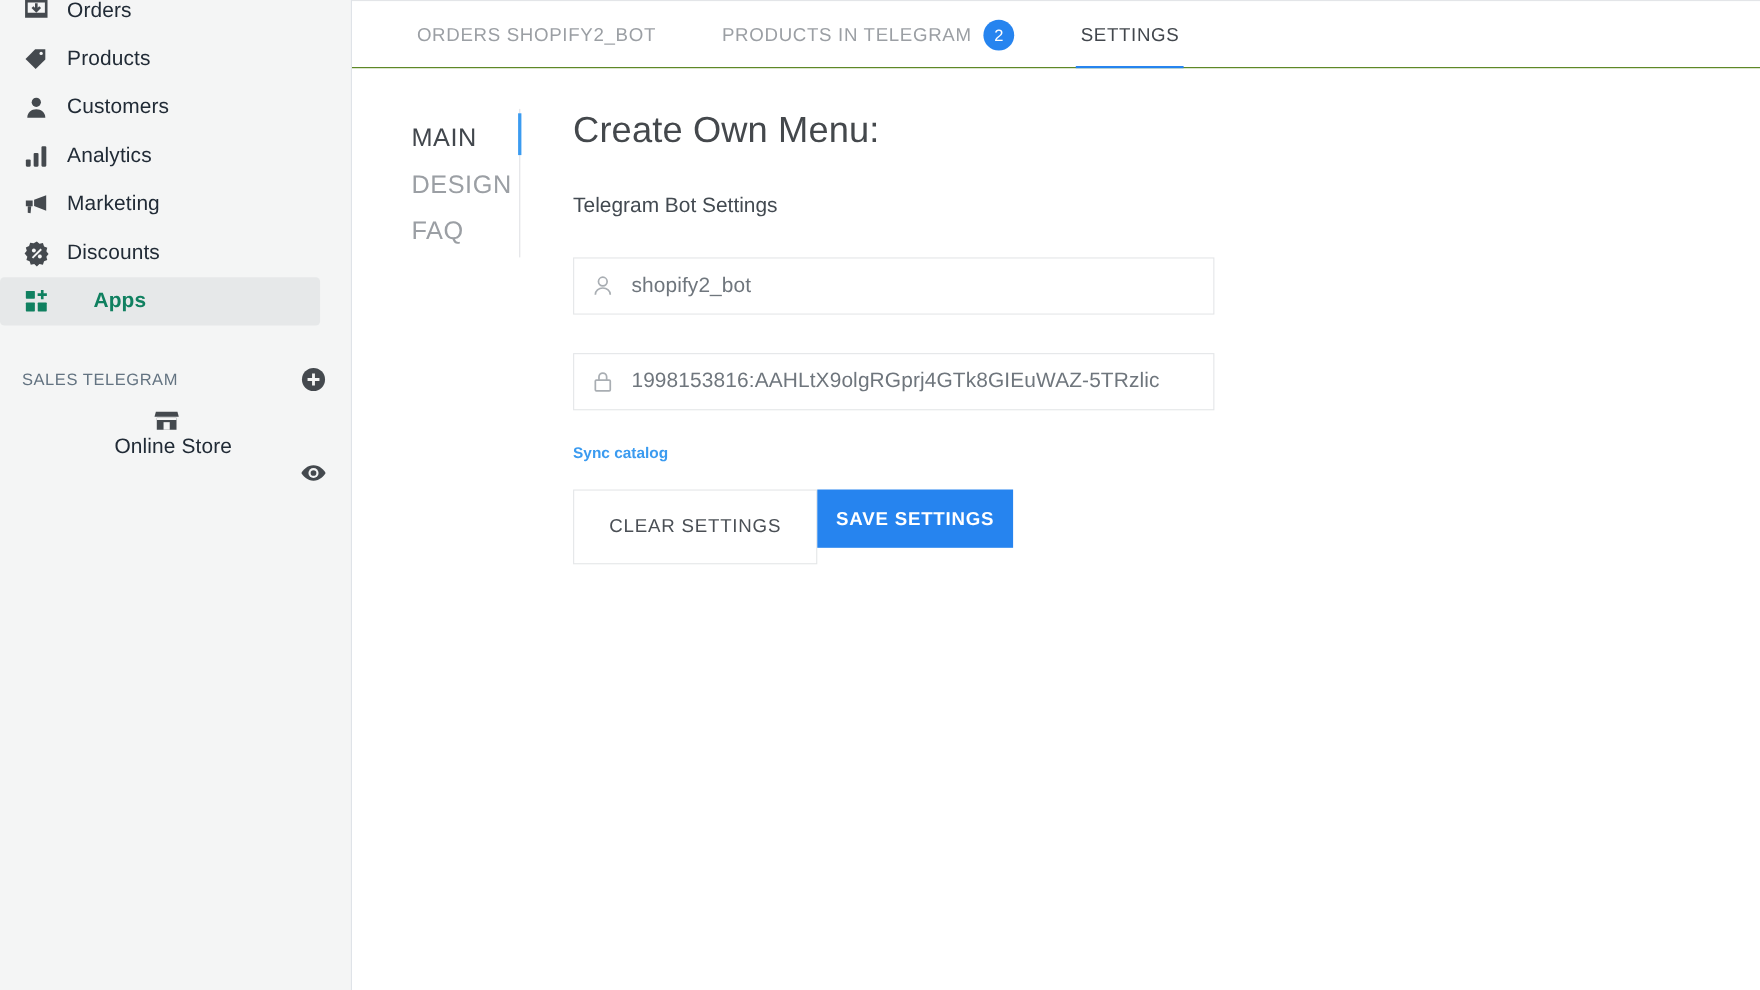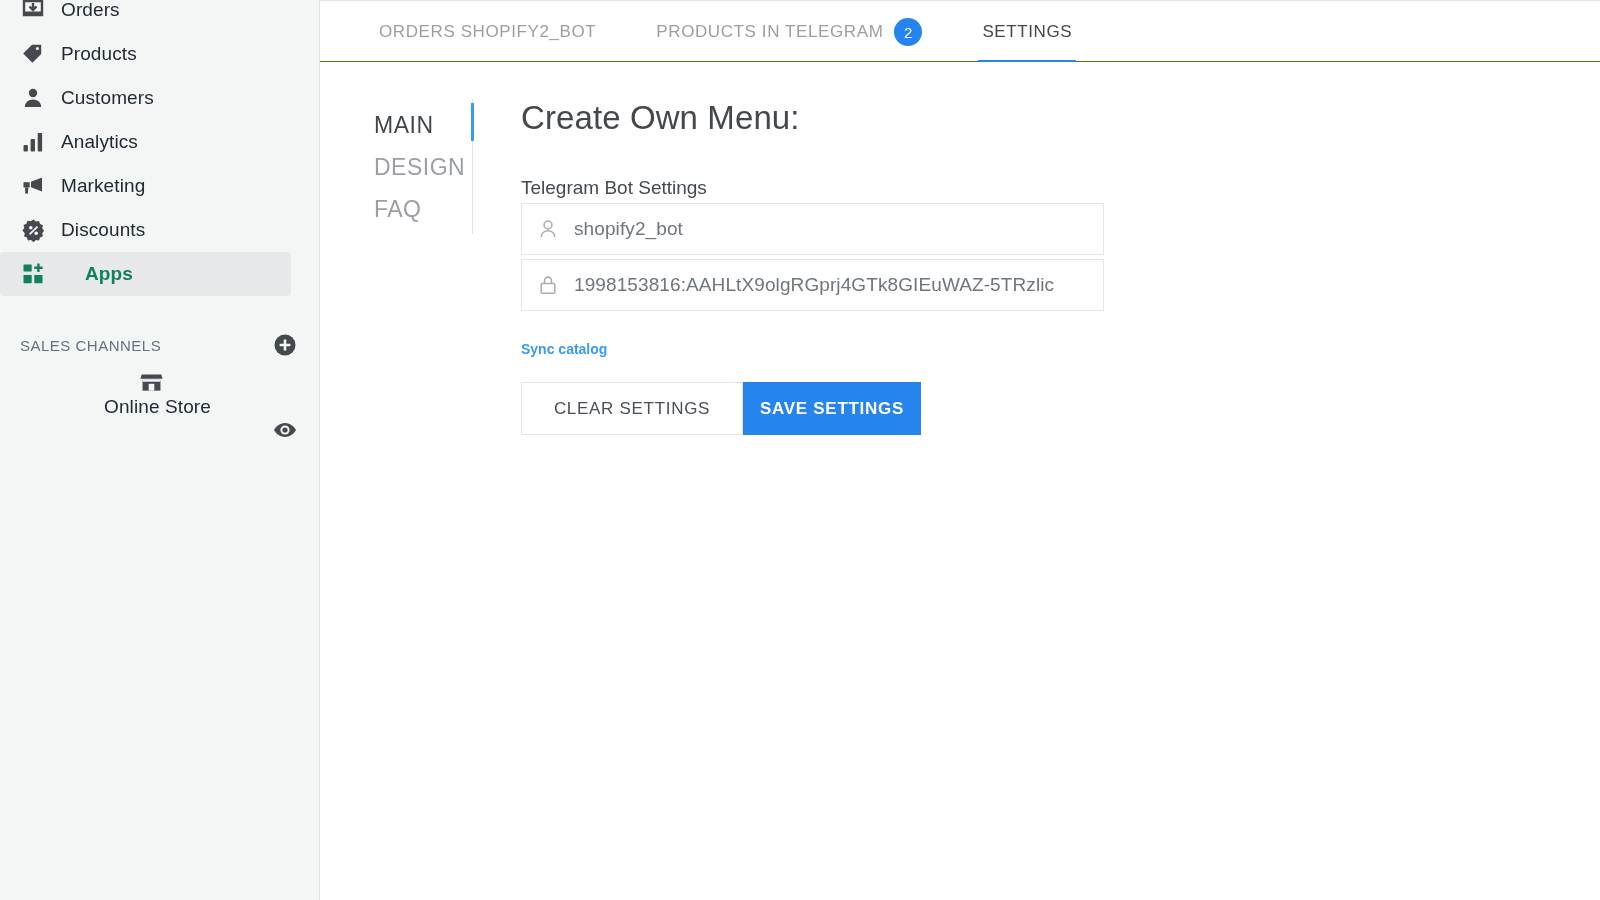--- a/index.html
+++ b/index.html
@@ -160,21 +160,21 @@
     font-size: 17px;
   }
   .subhead {
     margin-top: 40px;
     font-size: 19px;
     color: #434a51;
     font-weight: 400;
   }
 
   .field {
-    margin-top: 4px;
+    margin-top: 35px;
     width: 583px; height: 52px;
     border: 1px solid #e4e6e8;
     display: flex; align-items: center;
     background: #fff;
   }
   .field .f-ico {
     width: 52px; flex: 0 0 52px;
     display: flex; align-items: center; justify-content: center;
   }
   .field .f-val {
@@ -189,21 +189,21 @@
     display: inline-block;
     margin-top: 30px;
     font-size: 14px;
     color: #3b9bf0;
     cursor: pointer;
     font-weight: bold;
   }
 
   .btn-row { margin-top: 24px; display: flex; }
   .btn-clear {
-    width: 222px; height: 53px;
+    width: 222px; height: 68px;
     background: #fff;
     border: 1px solid #e4e6e8;
     color: #4a4f55;
     font-size: 17px;
   }
   .btn-save {
     width: 178px; height: 53px;
     background: #2684ef;
     border: none;
     color: #fff;
@@ -289,21 +289,21 @@
           <rect x="2.5" y="2.5" width="8.2" height="7" rx="0.6"></rect>
           <rect x="2.5" y="13" width="8.2" height="8.2" rx="0.6"></rect>
           <rect x="13.3" y="13" width="8.2" height="8.2" rx="0.6"></rect>
           <path d="M17.4 1.6v8.4M13.2 5.8h8.4" stroke="#108060" stroke-width="2.4"></path>
         </svg>
       </span>
       <span class="lbl">Apps</span>
     </div>
 
     <div class="section-head">
-      <span class="t">SALES CHANNELS</span>
+      <span class="t">SALES TELEGRAM</span>
       <span style="display:flex;cursor:pointer;">
         <svg width="24" height="24" viewBox="0 0 24 24" fill="#44494e">
           <circle cx="12" cy="12" r="10.5"></circle>
           <path d="M12 6.6v10.8M6.6 12h10.8" stroke="#f4f5f5" stroke-width="2.6"></path>
         </svg>
       </span>
     </div>
 
     <div class="nav-item" style="padding-right:22px;flex-direction:column;">
       <span class="ico">

